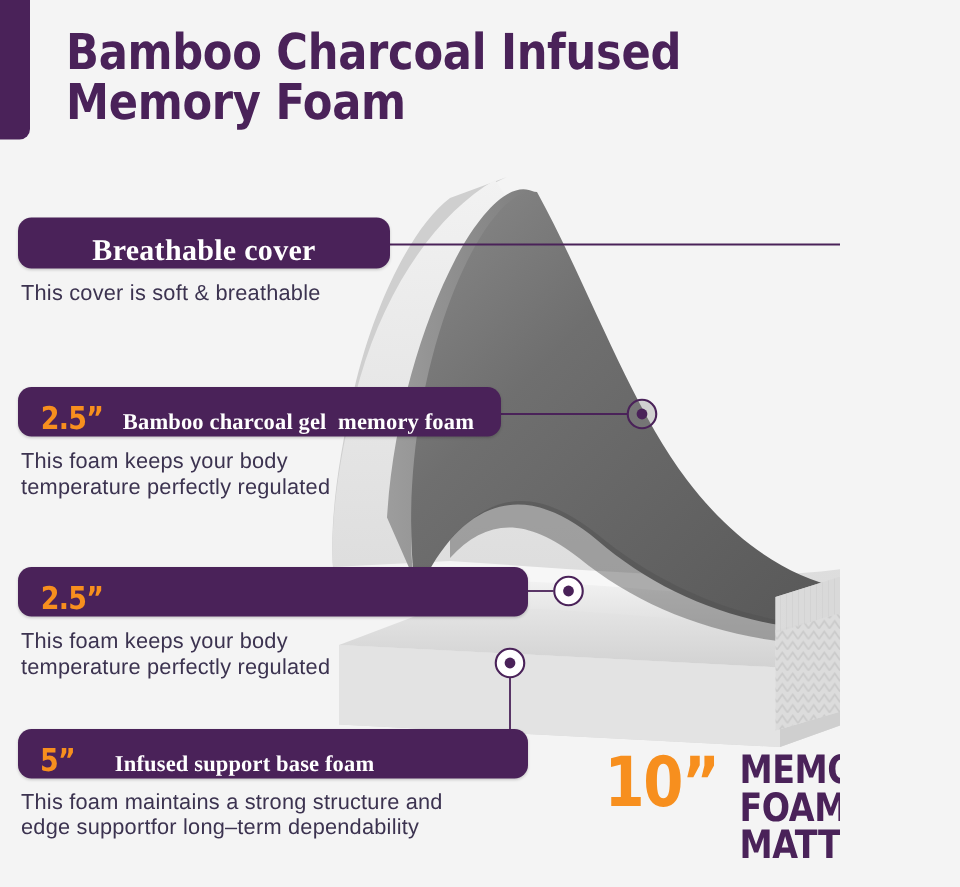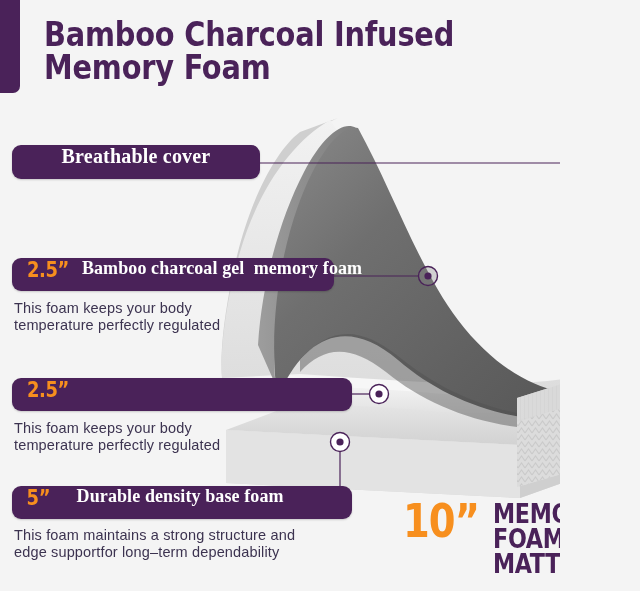--- a/index.html
+++ b/index.html
@@ -40,41 +40,41 @@
 
   
   .art{position:absolute;left:0;top:0;width:640px;height:591px;}
 
   
   .label{
     position:absolute;
     background:#4a2259;
     border-radius:9px;
     color:#ffffff;
-    display:flex;align-items:flex-start;
+    display:flex;align-items:flex-end;
     box-sizing:border-box;
     padding:0 14px;
     height:33px;
     white-space:nowrap;
     z-index:6;
     box-shadow:0 1px 2px rgba(0,0,0,0.18);
   }
   .label .thick{
     color:#f78f1e;
     font-family:"Liberation Sans Narrow","DejaVu Sans Condensed","Liberation Sans",sans-serif;
     font-weight:bold;
     font-size:21px;
     letter-spacing:-0.5px;
     margin-right:12px;
     transform:scaleX(0.95);
   }
   .label .ltxt{
     font-family:"Liberation Serif","DejaVu Serif",serif;
     font-weight:bold;
-    font-size:18px;
+    font-size:15px;
     letter-spacing:0.1px;
     white-space:pre;
   }
   .label.cover{
     left:12px;top:145px;width:248px;height:34px;
     justify-content:center;padding:0;
   }
   .label.cover .ltxt{font-size:20px;letter-spacing:0.2px;}
   .label.l2{left:12px;top:258px;width:322px;}
   .label.l3{left:12px;top:378px;width:340px;}
@@ -259,37 +259,38 @@
   </svg>
 
   <div class="accent-bar"></div>
 
   <div class="title"><span>Bamboo Charcoal Infused</span>
 <span>Memory Foam</span></div>
 
   <div class="label cover">
     <span class="ltxt">Breathable cover</span>
   </div>
+  <div class="desc d1">This cover is soft &amp; breathable</div>
 
   <div class="label l2">
     <span class="thick">2.5”</span>
     <span class="ltxt">Bamboo charcoal gel  memory foam</span>
   </div>
   <div class="desc d2">This foam keeps your body
 temperature perfectly regulated</div>
 
   <div class="label l3">
     <span class="thick">2.5”</span>
   </div>
   <div class="desc d3">This foam keeps your body
 temperature perfectly regulated</div>
 
   <div class="label l4">
     <span class="thick">5”</span>
-    <span class="ltxt">Durable density base foam</span>
+    <span class="ltxt">Infused support base foam</span>
   </div>
   <div class="desc d4">This foam maintains a strong structure and
 edge supportfor long–term dependability</div>
 
   <div class="bighead">
     <span class="inches">10”</span>
     <span class="bigtxt"><span>MEMORY FOAM</span>
 <span>MATTRESS</span></span>
   </div>
 

